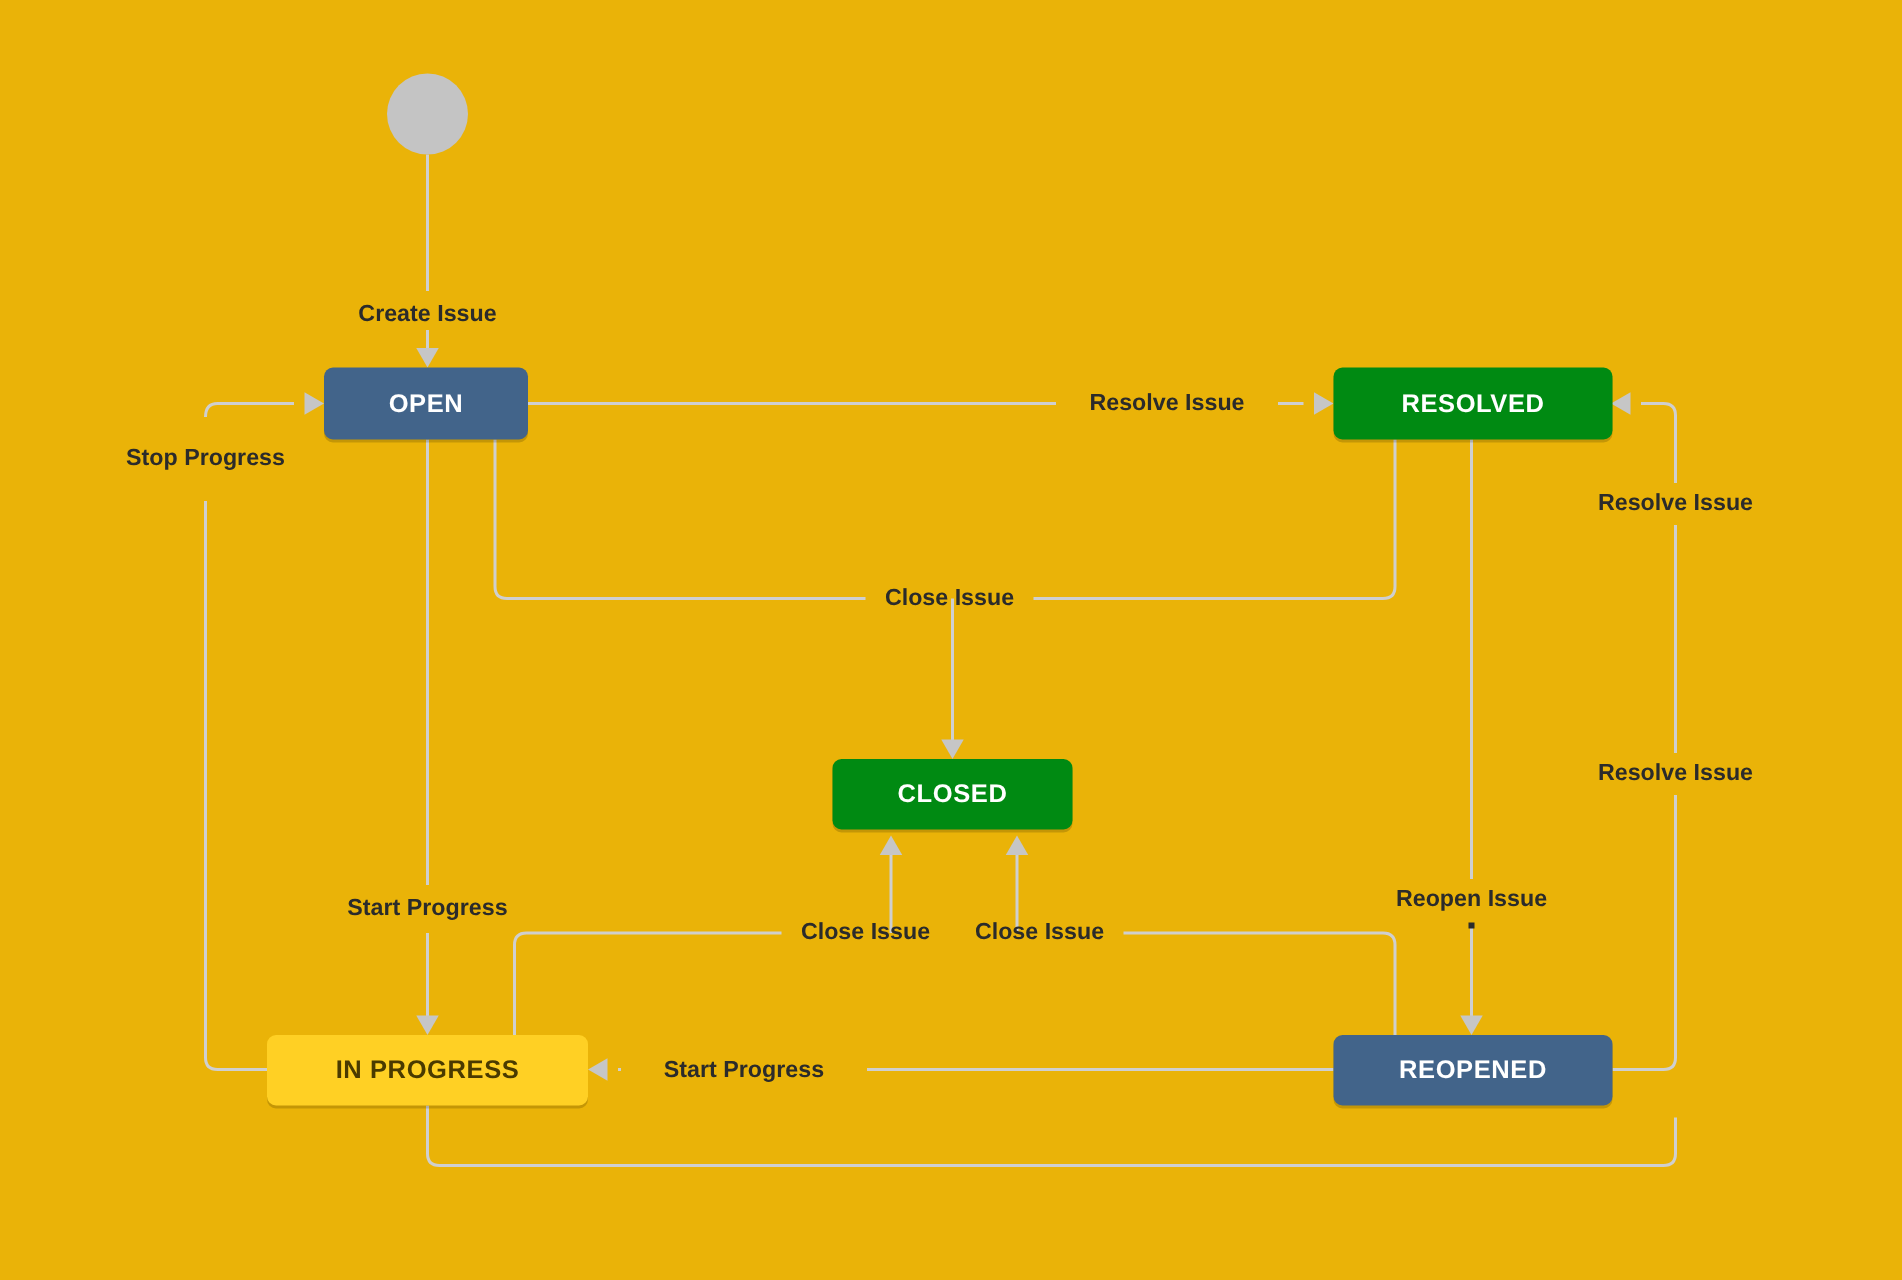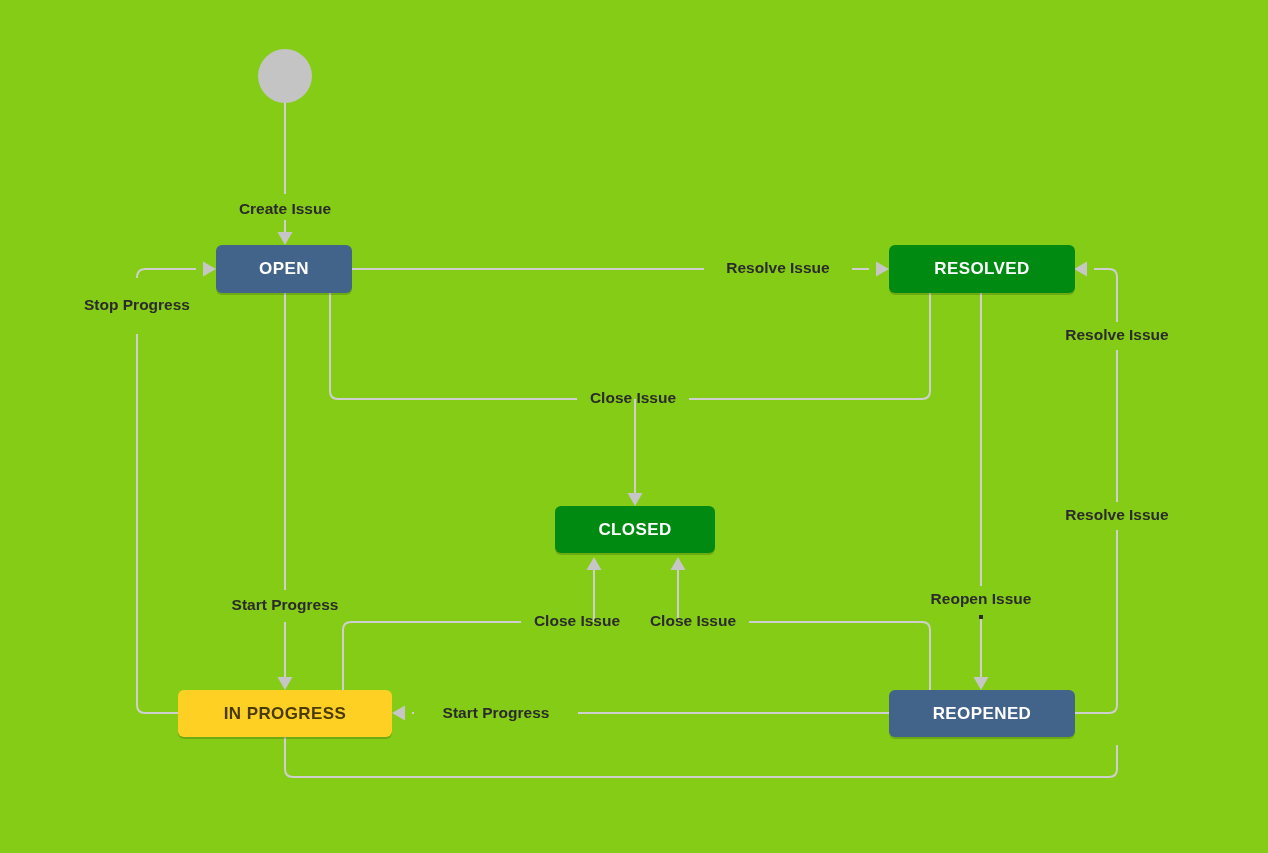--- a/index.html
+++ b/index.html
@@ -11,21 +11,21 @@
   body {
     width: 1268px;
     height: 853px;
     font-family: "Liberation Sans", sans-serif;
     overflow: hidden;
   }
   #diagram-root {
     position: relative;
     width: 1268px;
     height: 853px;
-    background: #84cc16;
+    background: #eab308;
   }
   svg.wf-canvas {
     position: absolute;
     left: 0;
     top: 0;
     width: 1268px;
     height: 853px;
     display: block;
   }
   .edge-path {

